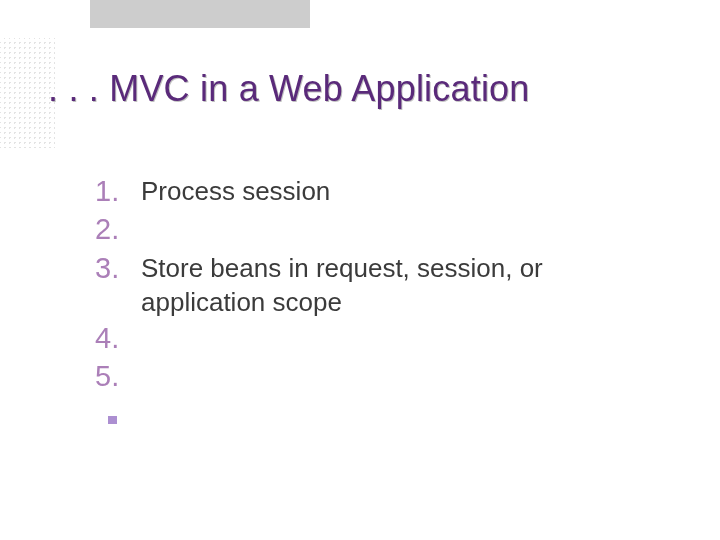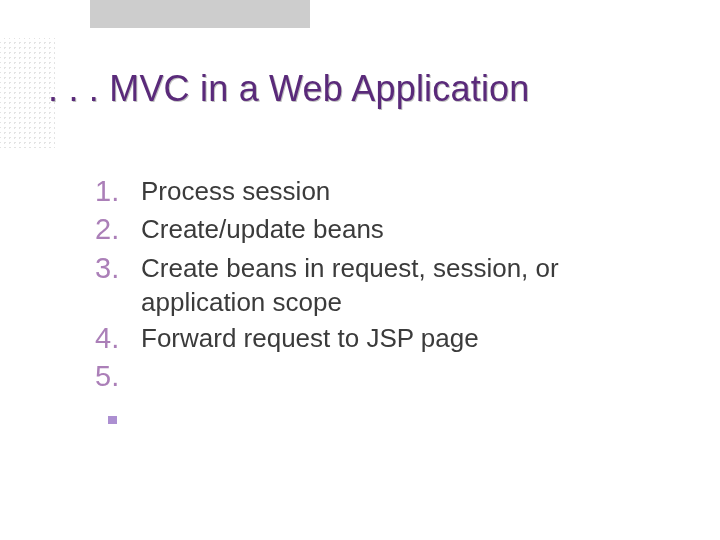--- a/index.html
+++ b/index.html
@@ -92,28 +92,26 @@
 
   <div class="title">. . . MVC in a Web Application</div>
 
   <div class="list">
     <div class="row">
       <div class="num">1.</div>
       <div class="txt">Process session</div>
     </div>
     <div class="row">
       <div class="num">2.</div>
-      <div class="txt">Create/update beans</div>
     </div>
     <div class="row">
       <div class="num">3.</div>
-      <div class="txt">Create beans in request, session, or application scope</div>
+      <div class="txt">Store beans in request, session, or application scope</div>
     </div>
     <div class="row">
       <div class="num">4.</div>
-      <div class="txt">Forward request to JSP page</div>
     </div>
     <div class="row">
       <div class="num">5.</div>
     </div>
   </div>
 
 </div>
 
 </body></html>

